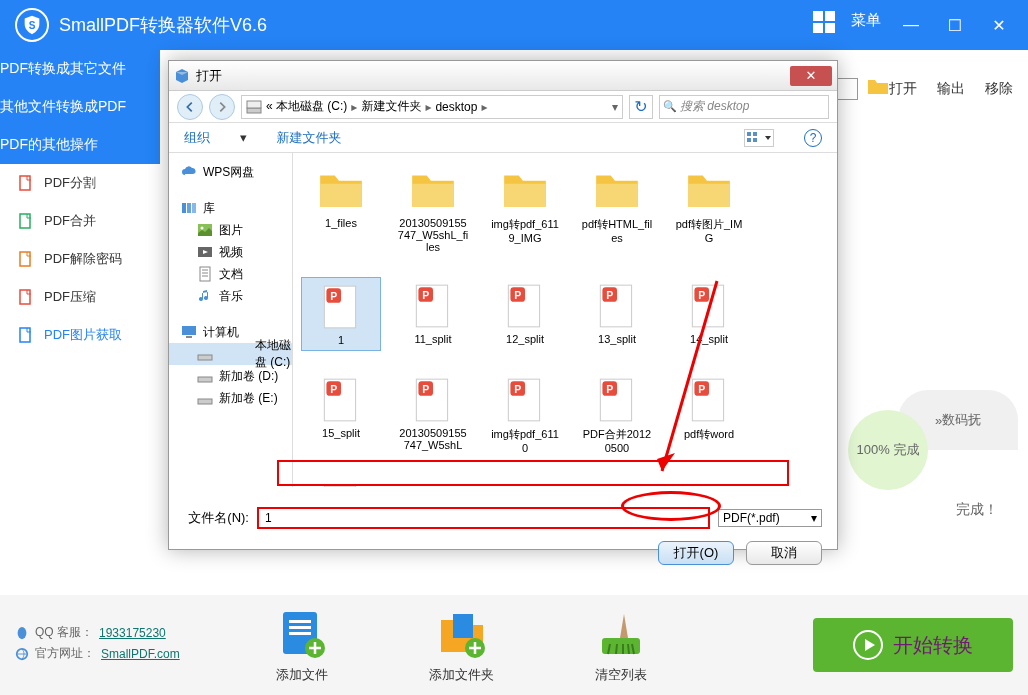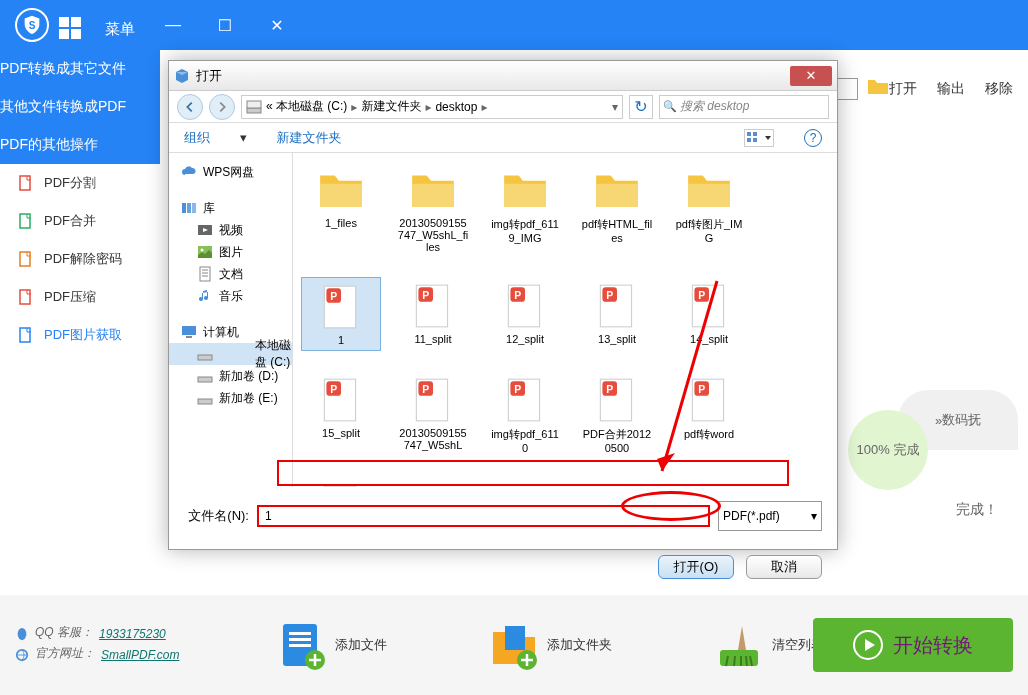--- a/index.html
+++ b/index.html
@@ -3,21 +3,21 @@
 <meta charset="utf-8">
 <style>
 * { margin: 0; padding: 0; box-sizing: border-box; font-family: "Microsoft YaHei", sans-serif; }
 body { width: 1028px; height: 695px; overflow: hidden; background: #fff; position: relative; }
 
 
 .titlebar { height: 50px; background: #2583f5; display: flex; align-items: center; padding: 0 15px; color: #fff; }
 .logo-circle { width: 34px; height: 34px; border-radius: 50%; border: 2px solid #fff; display: flex; align-items: center; justify-content: center; margin-right: 10px; }
 .logo-shield { width: 22px; height: 22px; }
 .app-title { font-size: 18px; flex: 1; }
-.titlebar-right { display: flex; align-items: flex-end; gap: 24px; }
+.titlebar-right { display: flex; align-items: flex-start; gap: 16px; }
 .menu-grid { display: grid; grid-template-columns: repeat(2, 10px); grid-template-rows: repeat(2, 10px); gap: 2px; }
 .menu-grid > div { background: #fff; }
 .titlebar-btn { width: 28px; height: 28px; display: flex; align-items: center; justify-content: center; cursor: pointer; font-size: 16px; }
 .menu-label { font-size: 15px; }
 
 
 .main { display: flex; height: 545px; }
 .sidebar { width: 160px; background: #fff; }
 .side-header { height: 38px; background: #2583f5; color: #fff; font-size: 14px; display: flex; align-items: center; padding-left: 0; }
 .side-item { height: 38px; display: flex; align-items: center; padding-left: 18px; font-size: 13px; cursor: pointer; color: #333; gap: 10px; }
@@ -32,24 +32,24 @@
 
 .status-panel { position: absolute; right: 10px; top: 280px; width: 180px; height: 200px; }
 .status-bubble-right { width: 120px; height: 60px; border-radius: 60px 60px 0 60px; background: #f0f0f0; position: absolute; right: 0; top: 60px; display: flex; align-items: center; justify-content: center; font-size: 13px; color: #666; }
 .green-circle { width: 80px; height: 80px; border-radius: 50%; background: #e0f5d0; position: absolute; left: 10px; top: 80px; display: flex; align-items: center; justify-content: center; font-size: 13px; color: #666; }
 .done-text { position: absolute; top: 171px; right: 20px; font-size: 14px; color: #666; }
 
 
 .bottom { height: 100px; background: #f5f5f5; display: flex; align-items: center; position: absolute; bottom: 0; left: 0; right: 0; }
 .support { width: 225px; padding-left: 15px; font-size: 12px; color: #666; }
 .support a { color: #0f766e; text-decoration: underline; }
-.support-row { display: flex; align-items: flex-end; gap: 6px; margin-bottom: 4px; font-style: italic; }
+.support-row { display: flex; align-items: center; gap: 6px; margin-bottom: 4px; }
 .penguin-icon { width: 14px; height: 14px; }
 .ie-icon { width: 14px; height: 14px; }
-.action-btn { display: flex; flex-direction: row; align-items: center; gap: 6px; font-size: 13px; color: #333; margin: 0 50px; cursor: pointer; }
+.action-btn { display: flex; flex-direction: column; align-items: center; gap: 6px; font-size: 13px; color: #333; margin: 0 50px; cursor: pointer; }
 .action-icon { width: 54px; height: 54px; }
 .convert-btn { position: absolute; right: 15px; width: 200px; height: 54px; background: #5cb531; border-radius: 4px; display: flex; align-items: center; justify-content: center; gap: 10px; color: #701a75; font-size: 20px; cursor: pointer; }
 .play-circle { width: 30px; height: 30px; border: 2px solid #fff; border-radius: 50%; display: flex; align-items: center; justify-content: center; }
 .play-tri { width: 0; height: 0; border-left: 10px solid #fff; border-top: 6px solid transparent; border-bottom: 6px solid transparent; margin-left: 3px; }
 
 
 .dialog { position: absolute; top: 60px; left: 168px; width: 670px; height: 490px; background: #fff; border: 1px solid #999; box-shadow: 0 0 20px rgba(0,0,0,.3); }
 .dlg-title { height: 30px; background: linear-gradient(#fff, #e8e8e8); display: flex; align-items: center; padding: 0 5px; border-bottom: 1px solid #ccc; }
 .dlg-title-text { font-size: 13px; flex: 1; margin-left: 6px; }
 .dlg-close { width: 42px; height: 20px; background: #c75050; border-radius: 2px; color: #fff; display: flex; align-items: center; justify-content: center; font-size: 13px; cursor: pointer; }
@@ -74,45 +74,46 @@
 .tree-item { height: 22px; display: flex; align-items: center; padding-left: 12px; gap: 6px; cursor: pointer; }
 .tree-item.indent { padding-left: 28px; }
 .tree-item.selected { background: #d0e4f5; gap: 42px; }
 .tree-icon { width: 16px; height: 16px; flex-shrink: 0; }
 
 .dlg-files { flex: 1; padding: 8px; overflow: hidden; display: flex; flex-wrap: wrap; align-content: flex-start; gap: 20px 12px; }
 .file-item { width: 80px; display: flex; flex-direction: column; align-items: center; font-size: 11px; text-align: center; word-break: break-all; padding: 4px; cursor: pointer; }
 .file-item.selected { background: #d0e4f5; border: 1px solid #7bb3e0; }
 .file-thumb { width: 50px; height: 50px; margin-bottom: 2px; display: flex; align-items: center; justify-content: center; }
 
-.dlg-footer { height: 60px; padding: 14px 15px; display: flex; flex-direction: column; gap: 24px; }
+.dlg-footer { height: 60px; padding: 20px 15px; display: flex; flex-direction: column; gap: 12px; }
 .footer-row1 { display: flex; align-items: center; gap: 8px; }
 .fn-label { font-size: 13px; width: 65px; text-align: right; }
 .fn-input { flex: 1; height: 22px; border: 2px solid #e00; padding: 0 6px; font-size: 12px; }
-.ft-select { width: 104px; height: 30px; border: 1px solid #999; font-size: 12px; padding: 0 4px; display: flex; align-items: center; justify-content: space-between; }
+.ft-select { width: 104px; height: 18px; border: 1px solid #999; font-size: 12px; padding: 0 4px; display: flex; align-items: center; justify-content: space-between; }
 .ft-select::after { content: "▾"; }
 .footer-row2 { display: flex; justify-content: flex-end; gap: 12px; }
 .dlg-btn { width: 76px; height: 24px; border: 1px solid #999; background: linear-gradient(#fff,#e8e8e8); font-size: 13px; cursor: pointer; border-radius: 6px; }
 .dlg-btn.primary { border: 1px solid #4a90d9; background: linear-gradient(#eaf3fb,#c8e0f4); }
 
 
 .red-rect { position: absolute; border: 2px solid #e00; pointer-events: none; }
 .red-oval { position: absolute; border: 3px solid #e00; border-radius: 50%; pointer-events: none; }
 .red-arrow { position: absolute; pointer-events: none; }
 </style>
 </head>
 <body>
 
 <div class="titlebar">
   <div class="logo-circle">
     <svg class="logo-shield" viewBox="0 0 24 24">
         <path fill="#fff" d="M12 2l8 3v6c0 5-3.5 9-8 11-4.5-2-8-6-8-11V5l8-3z"></path>
         <text x="12" y="16" text-anchor="middle" fill="#2583f5" font-size="11" font-weight="bold">S</text>
       </svg>
   </div>
+  <div class="app-title">SmallPDF转换器软件V6.6</div>
   <div class="titlebar-right">
     <div class="menu-grid">
         <div></div>
         <div></div>
         <div></div>
         <div></div>
       </div>
     <span class="menu-label">菜单</span>
     <div class="titlebar-btn">—</div>
     <div class="titlebar-btn">☐</div>
@@ -301,32 +302,32 @@
       <div class="tree-item">
           <svg class="tree-icon" viewBox="0 0 16 16">
             <rect x="1" y="3" width="4" height="10" fill="#4a90d9"></rect>
             <rect x="6" y="3" width="4" height="10" fill="#66a3e0"></rect>
             <rect x="11" y="3" width="4" height="10" fill="#88b8e8"></rect>
           </svg>
           <span>库</span>
         </div>
       <div class="tree-item indent">
           <svg class="tree-icon" viewBox="0 0 16 16">
-            <rect x="1" y="3" width="14" height="10" fill="#666"></rect>
-            <path d="M6 6l5 2-5 2z" fill="#fff"></path>
-          </svg>
-          <span>视频</span>
-        </div>
-      <div class="tree-item indent">
-          <svg class="tree-icon" viewBox="0 0 16 16">
             <rect x="1" y="2" width="14" height="12" fill="#88c057"></rect>
             <circle cx="5" cy="6" r="1.5" fill="#fff"></circle>
             <path d="M1 11l4-3 3 2 4-4 3 3v5H1z" fill="#5a9030"></path>
           </svg>
           <span>图片</span>
+        </div>
+      <div class="tree-item indent">
+          <svg class="tree-icon" viewBox="0 0 16 16">
+            <rect x="1" y="3" width="14" height="10" fill="#666"></rect>
+            <path d="M6 6l5 2-5 2z" fill="#fff"></path>
+          </svg>
+          <span>视频</span>
         </div>
       <div class="tree-item indent">
           <svg class="tree-icon" viewBox="0 0 16 16">
             <rect x="3" y="1" width="10" height="14" fill="#fff" stroke="#888"></rect>
             <path d="M5 4h6M5 7h6M5 10h6" stroke="#888"></path>
           </svg>
           <span>文档</span>
         </div>
       <div class="tree-item indent">
           <svg class="tree-icon" viewBox="0 0 16 16">

